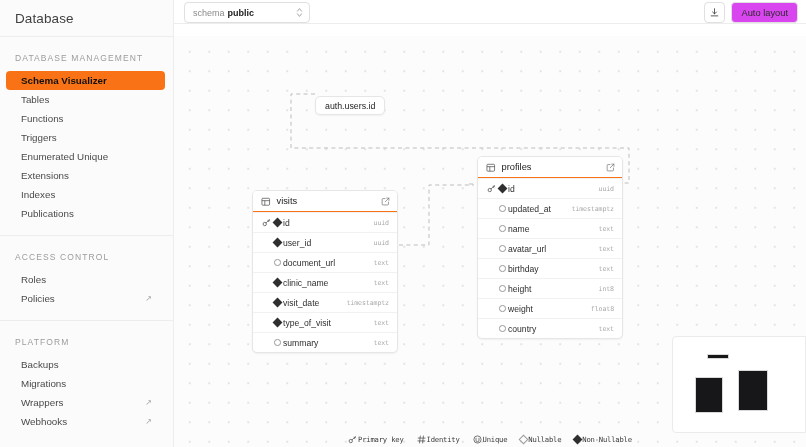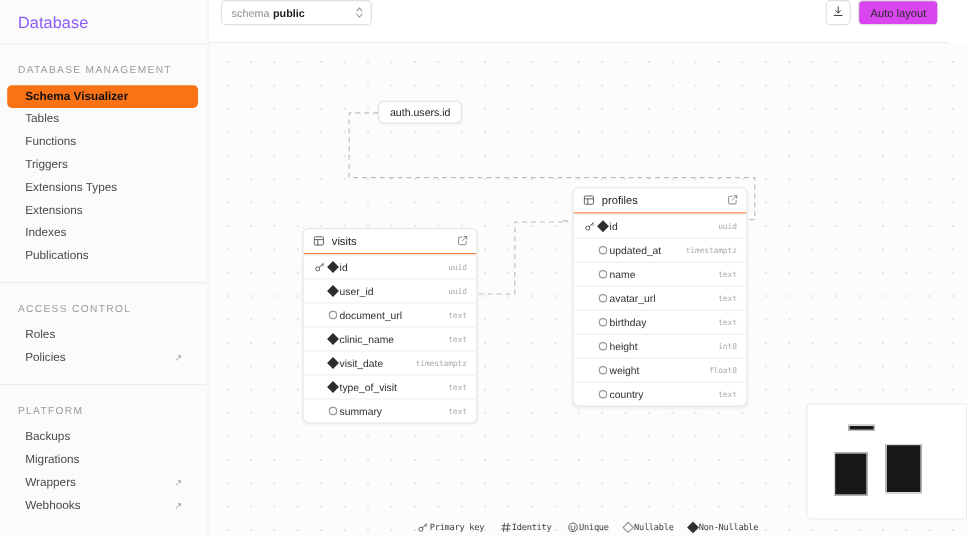--- a/index.html
+++ b/index.html
@@ -21,21 +21,21 @@
     flex: 0 0 174px;
     position: relative;
     overflow: hidden;
   }
   .side-title-wrap {
     height: 37px;
     display: flex; align-items: center;
     padding-left: 15px;
     border-bottom: 1px solid #ededed;
   }
-  .side-title { font-size: 13.5px; color: #8b5cf6; letter-spacing: .1px; }
+  .side-title { font-size: 13.5px; color: #404040; letter-spacing: .1px; }
   .side-group { padding-top: 12px; }
   .side-group + .side-group { border-top: 1px solid #ededed; margin-top: 12px; }
   .group-label {
     font-size: 8.5px;
     letter-spacing: 1.1px;
     color: #9c9c9c;
     padding: 4px 15px 8px 15px;
     text-transform: uppercase;
   }
   .side-item {
@@ -51,22 +51,22 @@
     white-space: nowrap;
   }
   .side-item.active { background: #f97316; color: #111; font-weight: bold; }
   .side-item .ext { margin-left: auto; color: #a8a8a8; font-size: 8px; line-height: 1; }
 
   
   #main { flex: 1 1 auto; position: relative; height: 447px; background: #fff; }
 
   
   #toolbar {
-    position: absolute; top: 0; left: 0; right: 16px; height: 36px;
-    display: flex; align-items: flex-start;
+    position: absolute; top: 0; left: 0; right: 0; height: 24px;
+    display: flex; align-items: flex-end;
     padding: 0 8px 0 10px;
     border-bottom: 1px solid #ededed;
     background: #fff;
     z-index: 20;
   }
   .schema-select {
     display: flex; align-items: center;
     height: 21px; width: 126px;
     border: 1px solid #e0e0e0;
     border-radius: 4px;
@@ -194,21 +194,21 @@
           <div class="side-item">
             <span>Tables</span>
           </div>
           <div class="side-item">
             <span>Functions</span>
           </div>
           <div class="side-item">
             <span>Triggers</span>
           </div>
           <div class="side-item">
-            <span>Extensions Types</span>
+            <span>Enumerated Unique</span>
           </div>
           <div class="side-item">
             <span>Extensions</span>
           </div>
           <div class="side-item">
             <span>Indexes</span>
           </div>
           <div class="side-item">
             <span>Publications</span>
           </div>
@@ -275,21 +275,21 @@
           <path d="M141,58 L117,58 L117,112 L455,112 L455,147 L440,147"></path>
 
           <path d="M225,209 L255,209 L255,149 L300,149"></path>
         </g>
         <g stroke="#bdbdbd" stroke-width="1" fill="none" stroke-dasharray="4 3.4">
 
           <path d="M299,148 L292,148"></path>
         </g>
       </svg>
 
-      <div class="pill" id="ext-pill" style="left:141px; top:48px;">
+      <div class="pill" id="ext-pill" style="left:141px; top:60px;">
         <span>auth.users.id</span>
       </div>
 
       <div id="nodes">
           <div class="node" style="left: 78px; top: 154px; width: 146px;">
             <div class="node-head">
               <span><svg width="9.5" height="9.5" viewBox="0 0 14 14" fill="none" aria-hidden="true">
                   <rect x="1.4" y="1.9" width="11.2" height="10.2" rx="1.3" stroke="#4a4a4a" stroke-width="1.05"></rect>
                   <path d="M1.4 5.4h11.2M5.6 5.4v6.7" stroke="#4a4a4a" stroke-width="1.05"></path>
                 </svg></span>

